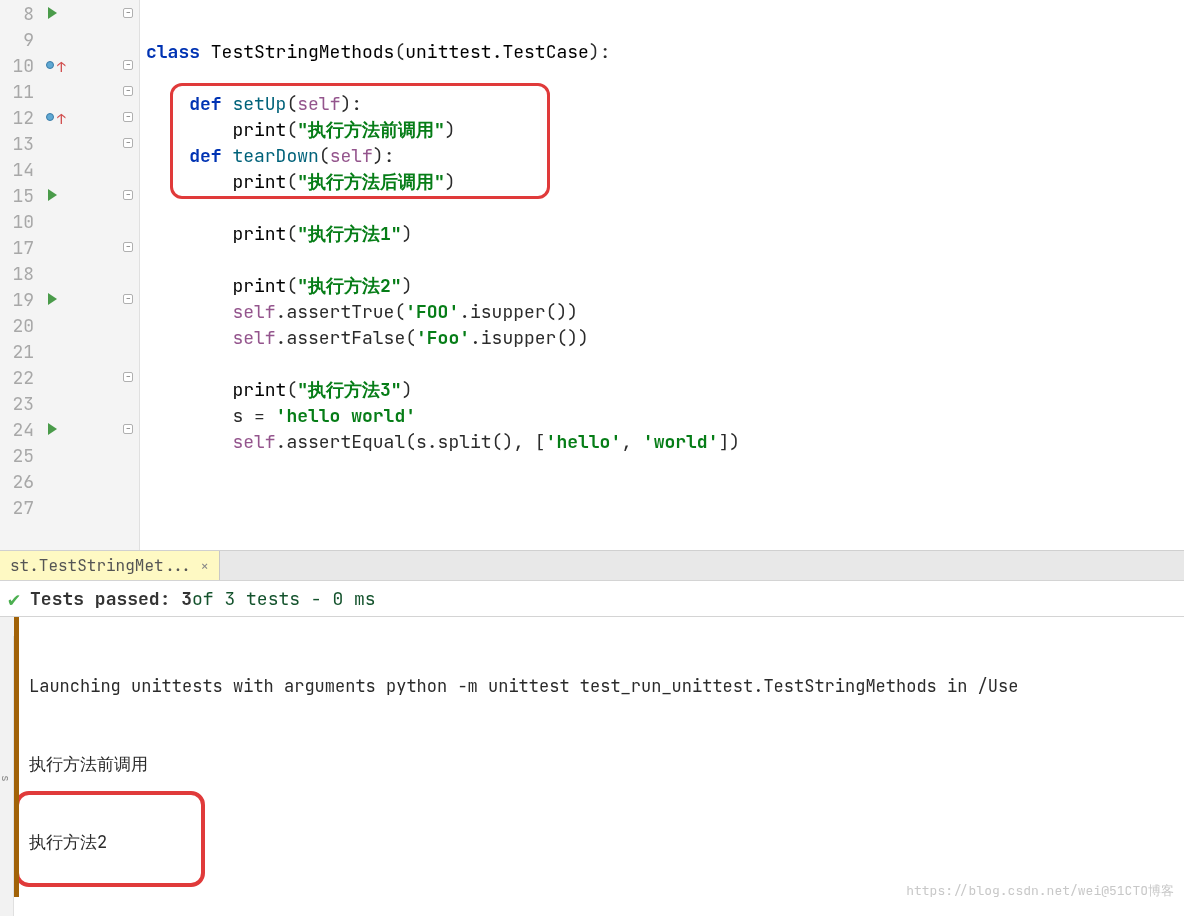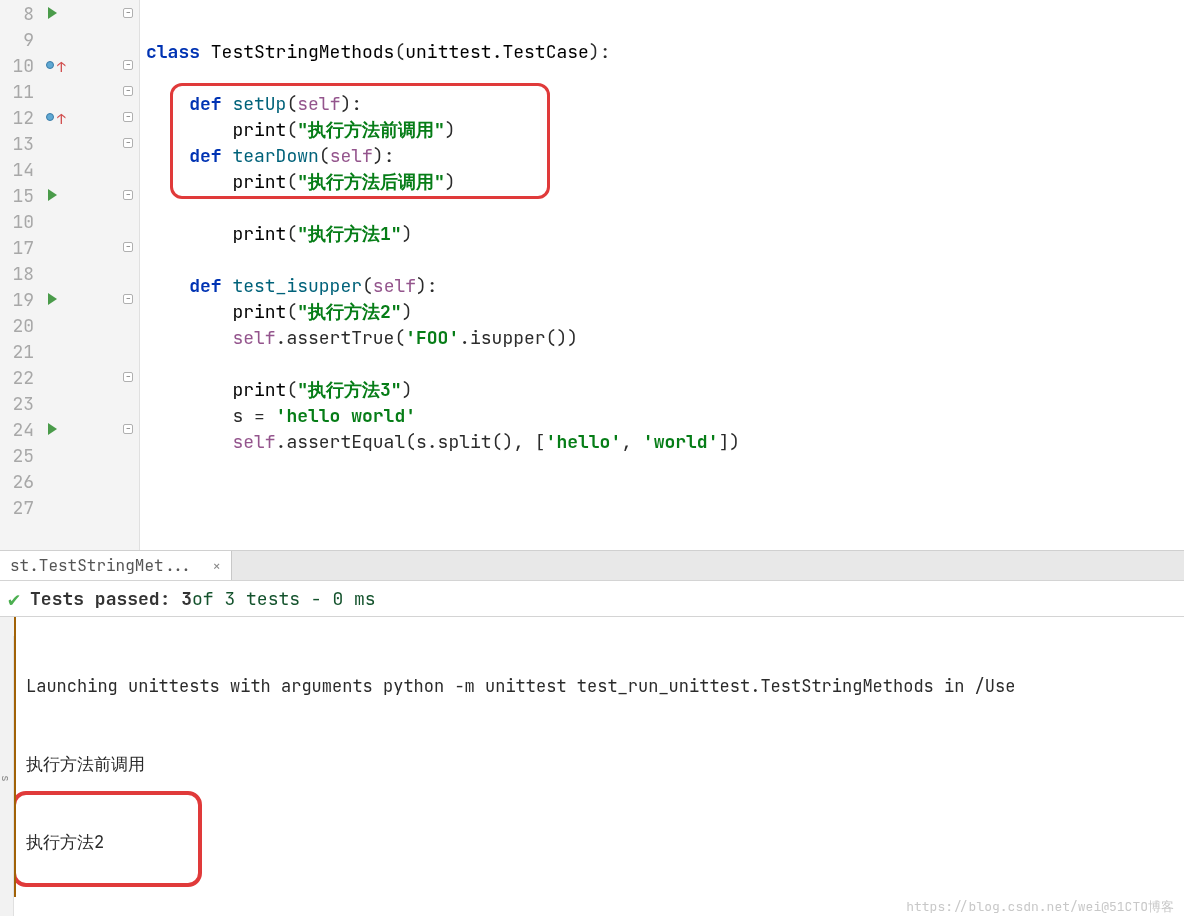--- a/index.html
+++ b/index.html
@@ -107,27 +107,27 @@
   }
   .tab-bar {
     height: 30px;
     background: #e8e8e8;
     border-bottom: 1px solid #d4d4d4;
     display: flex;
     align-items: center;
   }
   .tab {
     padding: 4px 10px;
-    background: #ffffff;
+    background: #fef9c3;
     border-right: 1px solid #c8c8c8;
     font-size: 16px;
     color: #555;
     display: flex;
     align-items: center;
-    gap: 20px;
+    gap: 8px;
   }
   .tab .close-x {
     color: #888;
     font-size: 14px;
     cursor: pointer;
   }
   .test-status {
     height: 36px;
     background: #fff;
     border-bottom: 1px solid #d4d4d4;
@@ -148,21 +148,21 @@
   .console {
     background: #fff;
     padding: 4px 12px 4px 10px;
     font-size: 17px;
     line-height: 26px;
     white-space: pre;
     position: relative;
     height: 280px;
     overflow: hidden;
     margin-left: 14px;
-    border-left: 2px solid #a16207;
+    border-left: 5px solid #a16207;
   }
   .console-line { height: 26px; font-family: inherit; }
   .side-strip {
     position: absolute;
     left: 0; top: 636px;
     width: 14px;
     height: 280px;
     background: #f2f2f2;
     border-right: 1px solid #e0e0e0;
     font-size: 11px;
@@ -172,21 +172,21 @@
     padding-top: 4px;
   }
   .highlight-box-console {
     position: absolute;
     border: 4px solid #e03a3a;
     border-radius: 14px;
     pointer-events: none;
   }
   .watermark {
     position: absolute;
-    bottom: 6px; right: 10px;
+    bottom: 22px; right: 10px;
     font-size: 13px;
     color: #c8c8c8;
   }
 </style>
 </head>
 <body>
 
 <div class="editor-area">
   <div class="gutter">
     <div class="gutter-row">
@@ -274,23 +274,23 @@
   <div class="code-content">
     <div class="code-line"><span class="kw">class</span> <span class="cls">TestStringMethods</span><span class="punct">(</span><span class="builtin">unittest.TestCase</span><span class="punct">):</span></div>
     <div class="code-line"></div>
     <div class="code-line">    <span class="kw">def</span> <span class="fn">setUp</span><span class="punct">(</span><span class="self-kw">self</span><span class="punct">):</span></div>
     <div class="code-line">        <span class="builtin">print</span><span class="punct">(</span><span class="str">"执行方法前调用"</span><span class="punct">)</span></div>
     <div class="code-line">    <span class="kw">def</span> <span class="fn">tearDown</span><span class="punct">(</span><span class="self-kw">self</span><span class="punct">):</span></div>
     <div class="code-line">        <span class="builtin">print</span><span class="punct">(</span><span class="str">"执行方法后调用"</span><span class="punct">)</span></div>
     <div class="code-line"></div>
     <div class="code-line">        <span class="builtin">print</span><span class="punct">(</span><span class="str">"执行方法1"</span><span class="punct">)</span></div>
     <div class="code-line"></div>
-    <div class="code-line">    <span class="kw">def</span> <span class="fn">test_isupper</span><span class="punct">(</span><span class="self-kw">self</span><span class="punct">):</span></div>
     <div class="code-line">        <span class="builtin">print</span><span class="punct">(</span><span class="str">"执行方法2"</span><span class="punct">)</span></div>
     <div class="code-line">        <span class="self-kw">self</span><span class="punct">.assertTrue(</span><span class="str">'FOO'</span><span class="punct">.isupper())</span></div>
+    <div class="code-line">        <span class="self-kw">self</span><span class="punct">.assertFalse(</span><span class="str">'Foo'</span><span class="punct">.isupper())</span></div>
     <div class="code-line"></div>
     <div class="code-line">        <span class="builtin">print</span><span class="punct">(</span><span class="str">"执行方法3"</span><span class="punct">)</span></div>
     <div class="code-line">        <span class="punct">s = </span><span class="str">'hello world'</span></div>
     <div class="code-line">        <span class="self-kw">self</span><span class="punct">.assertEqual(s.split(), [</span><span class="str">'hello'</span><span class="punct">, </span><span class="str">'world'</span><span class="punct">])</span></div>
 
     <div class="highlight-box-code" style="left:30px; top:44px; width:380px; height:116px;"></div>
   </div>
 </div>
 
 <div class="bottom-panel">

